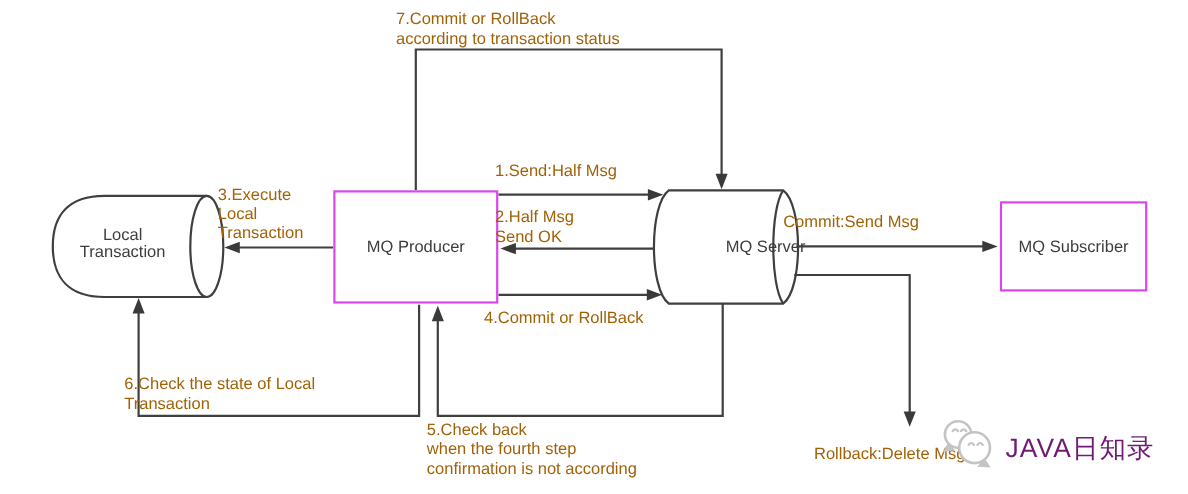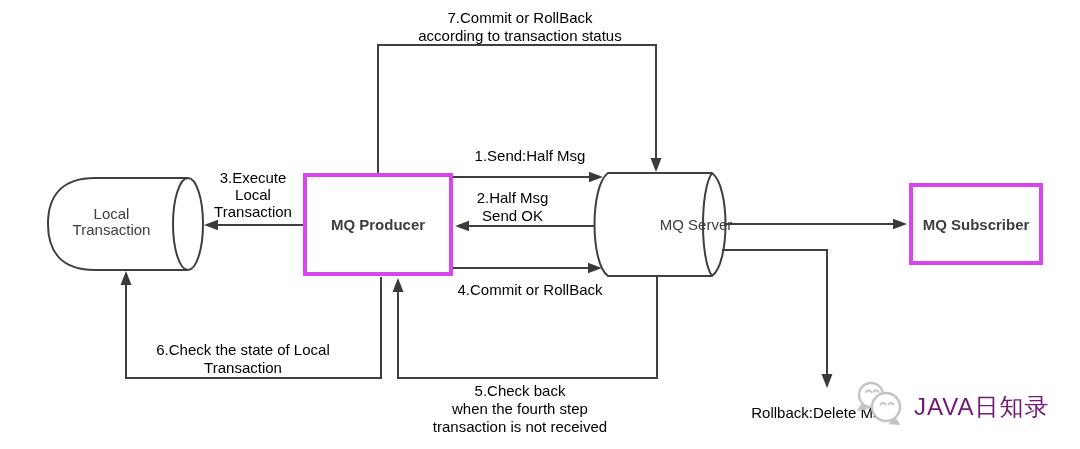--- a/index.html
+++ b/index.html
@@ -6,38 +6,36 @@
   #canvas{
     position:relative;
     width:1080px;height:449px;
     background:#ffffff;
     font-family:"Liberation Sans", sans-serif;
     overflow:hidden;
   }
   #diagram-svg{position:absolute;left:0;top:0;z-index:1;}
   .node-box{
     position:absolute;
-    border:4px solid #d946ef;
+    border:2px solid #d946ef;
     background:#ffffff;
     display:flex;align-items:center;justify-content:center;
     font-size:15px;color:#3d3d3d;
     z-index:2;
     box-sizing:border-box;
-    font-weight:bold;
   }
   .shape-label{
     position:absolute;
     font-size:15px;color:#3d3d3d;
     text-align:center;
     z-index:3;
   }
   .edge-label{
     position:absolute;
-    font-size:15px;color:#000000;
-    text-align:center;
+    font-size:15px;color:#a16207;
     line-height:18px;
     z-index:3;
   }
   .edge-label.tight{line-height:17px;}
   #watermark{
     position:absolute;
     left:852px;top:378px;
     display:flex;align-items:center;
     z-index:4;
   }
@@ -125,28 +123,31 @@
     <div>Transaction</div>
   </div>
 
   <div class="edge-label" style="left:440px;top:281px;width:180px;">
     <div>4.Commit or RollBack</div>
   </div>
 
   <div class="edge-label" style="left:388px;top:382px;width:264px;">
     <div>5.Check back</div>
     <div>when the fourth step</div>
-    <div>transaction is not received</div>
+    <div>confirmation is not according</div>
   </div>
 
   <div class="edge-label" style="left:113px;top:341px;width:260px;">
     <div>6.Check the state of Local</div>
     <div>Transaction</div>
   </div>
 
+  <div class="edge-label" style="left:712px;top:193px;width:180px;">
+    <div>Commit:Send Msg</div>
+  </div>
 
   <div class="edge-label" style="left:740px;top:404px;width:160px;">
     <div>Rollback:Delete Msg</div>
   </div>
 
   <div id="watermark">
     <svg width="56" height="52" viewBox="0 0 56 52">
       <g fill="#ffffff" stroke="#c4c4c4" stroke-width="2.4">
         <circle cx="19" cy="17" r="12"></circle>
         <path d="M10 26 l-3.5 6 l8 -1.5 Z" stroke-width="1.6" fill="#c4c4c4"></path>

